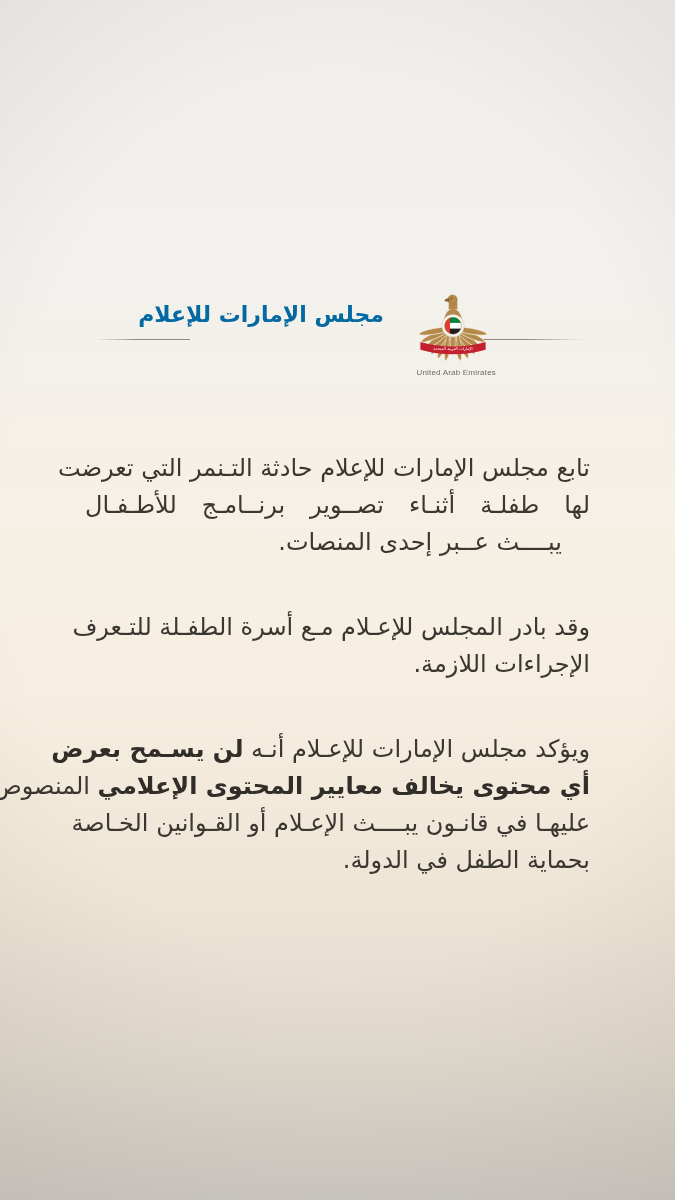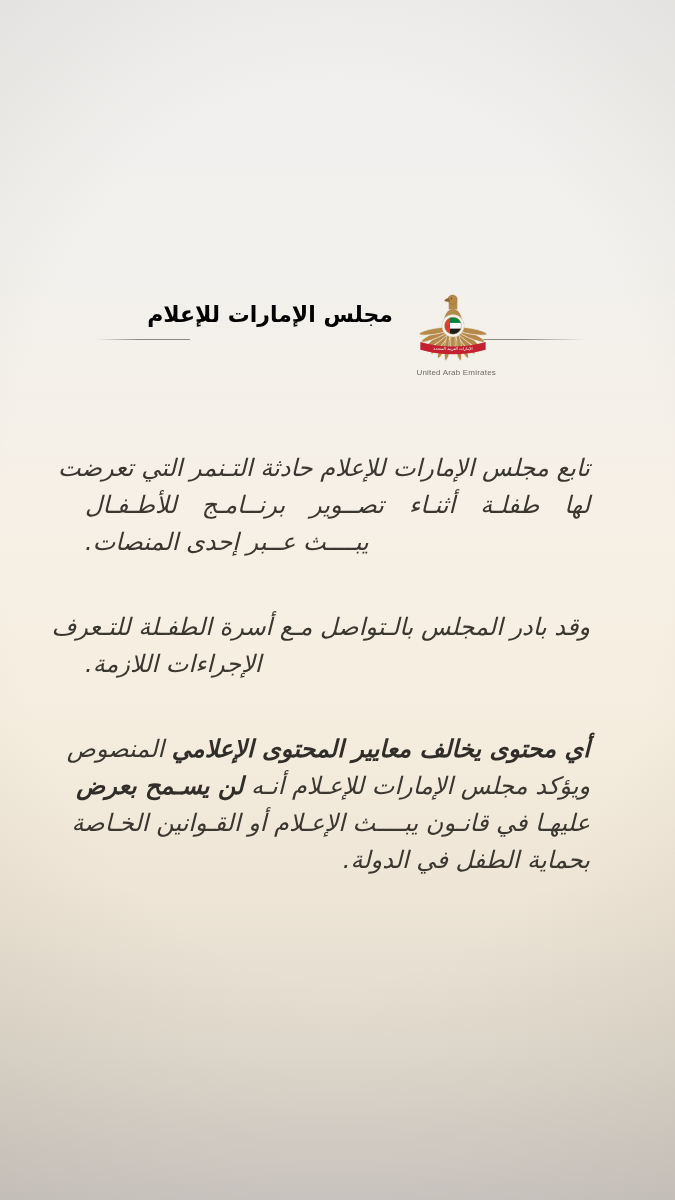--- a/index.html
+++ b/index.html
@@ -21,37 +21,37 @@
         rgba(255,255,255,0) 52%, rgba(118,106,92,0.16) 100%);
   }
 
   
   .brand-line { position:absolute; height:1px; }
   .brand-line.left  { left:96px;  top:339px; width:94px;
         background:linear-gradient(to left,  #8e897f 55%, rgba(142,137,127,0)); }
   .brand-line.right { left:482px; top:339px; width:103px;
         background:linear-gradient(to right, #8e897f 40%, rgba(142,137,127,0)); }
 
-  .logotype { position:absolute; right:282px; top:299px; text-align:left; color:#000000; }
+  .logotype { position:absolute; right:291px; top:299px; text-align:left; color:#0369a1; }
   .logotype .ar { font-size:22px; font-weight:bold; line-height:32px; white-space:nowrap; }
   .logotype .en { font-family:"Liberation Sans", sans-serif; font-size:13.5px; font-weight:bold;
                   letter-spacing:2.2px; margin-top:3px; white-space:nowrap; }
 
   .emblem { position:absolute; left:410px; top:288px; width:86px; text-align:right; }
   .emblem svg { display:block; }
   .emblem-caption { font-family:"Liberation Sans", sans-serif; font-size:8px;
                     color:#6f6a63; margin-top:1px; letter-spacing:.2px; white-space:nowrap; }
 
   
   .statement { position:absolute; top:450px; left:85px; width:505px;
-               direction:rtl; font-size:24px; line-height:37px; color:#3a3630;font-style:italic; }
+               direction:rtl; font-size:24px; line-height:37px; color:#3a3630; }
   .para + .para { margin-top:48px; }
   .line { white-space:nowrap; }
   .line.justify { text-align:justify; text-align-last:justify; -moz-text-align-last:justify; }
-  .line.right   { text-align:left; }
+  .line.right   { text-align:right; }
   .line.center  { text-align:right; }
   .b { font-weight:700; color:#312d28; }
 </style>
 </head>
 <body>
 
 <div class="canvas"></div>
 
 <div class="brand-line left"></div>
 <div class="brand-line right"></div>
@@ -115,23 +115,23 @@
 </div>
 
 <div class="statement">
   <div>
       <div class="para">
         <div class="line justify"><span>تابع مجلس الإمارات للإعلام حادثة التـنمر التي تعرضت</span></div>
         <div class="line justify"><span>لها طفلـة أثنـاء تصــوير برنــامـج للأطـفـال</span></div>
         <div class="line right" style="padding-right: 28px;"><span>يبــــث عــبر إحدى المنصات.</span></div>
       </div>
       <div class="para">
-        <div class="line justify"><span>وقد بادر المجلس بالـتواصل مـع أسرة الطفـلة للتـعرف</span></div>
+        <div class="line justify"><span>وقد بادر المجلس للإعـلام مـع أسرة الطفـلة للتـعرف</span></div>
         <div class="line right"><span>الإجراءات اللازمة.</span></div>
       </div>
       <div class="para">
+        <div class="line justify"><span>ويؤكد مجلس الإمارات للإعـلام أنـه </span><span class="b">لن يسـمح بعرض</span></div>
         <div class="line justify"><span class="b">أي محتوى يخالف معايير المحتوى الإعلامي</span><span> المنصوص</span></div>
-        <div class="line justify"><span>ويؤكد مجلس الإمارات للإعـلام أنـه </span><span class="b">لن يسـمح بعرض</span></div>
         <div class="line justify"><span>عليهـا في قانـون يبــــث الإعـلام أو القـوانين الخـاصة</span></div>
         <div class="line center"><span>بحماية الطفل في الدولة.</span></div>
       </div>
     </div>
 </div>
 
 </body></html>

